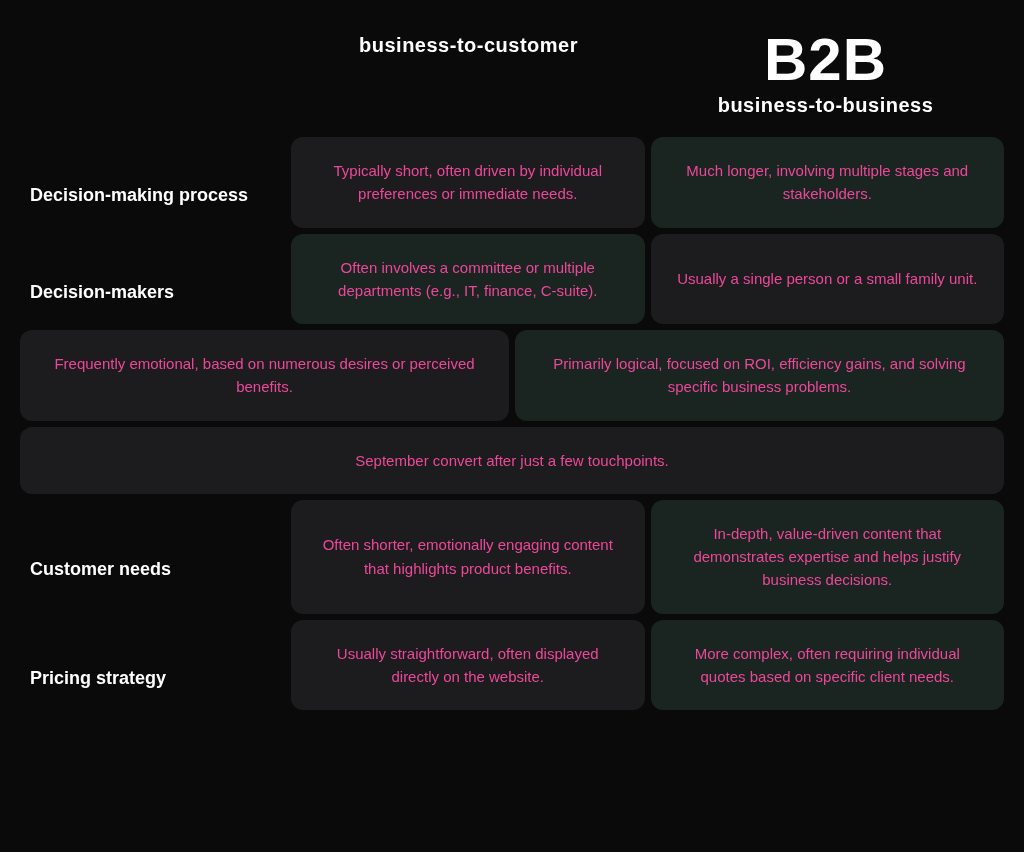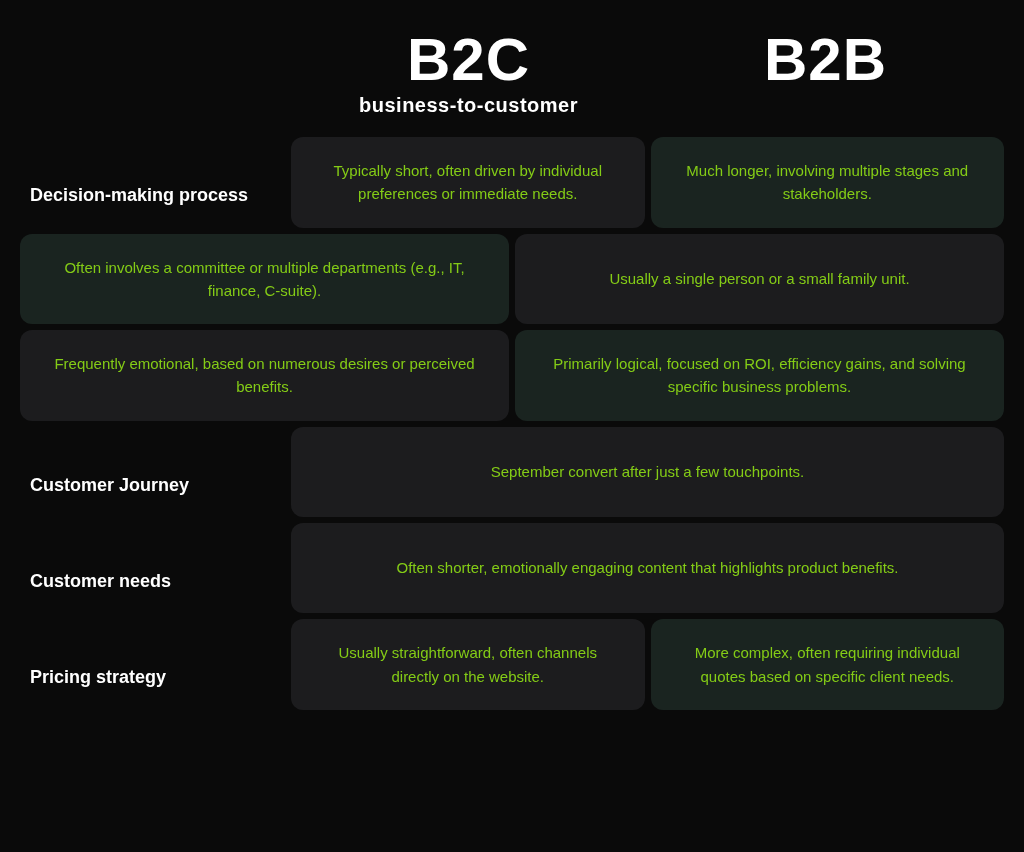--- a/index.html
+++ b/index.html
@@ -85,91 +85,94 @@
       background-color: #1c1c1e;
       border-radius: 12px;
       padding: 22px 24px;
       display: flex;
       align-items: center;
       justify-content: center;
     }
 
     .cell-text {
       font-size: 15px;
-      color: #84cc16;
+      color: #ec4899;
       text-align: center;
       line-height: 1.55;
       font-weight: 400;
     }
 
     .b2b-cell {
       background-color: #1a2420;
     }
   </style>
 </head>
 <body>
 
 <div class="header">
   <div class="column-header">
-    <div class="column-header-title">B2C</div>
     <div class="column-header-subtitle">business-to-customer</div>
   </div>
   <div class="column-header">
     <div class="column-header-title">B2B</div>
+    <div class="column-header-subtitle">business-to-business</div>
   </div>
 </div>
 
 <div class="table-body">
 <div class="table-row">
       <div class="row-label">
         <span class="row-label-text">Decision-making process</span>
       </div>
       <div class="cell">
         <span class="cell-text">Typically short, often driven by individual preferences or immediate needs.</span>
       </div>
       <div class="cell b2b-cell">
         <span class="cell-text">Much longer, involving multiple stages and stakeholders.</span>
       </div>
     </div>
     <div class="table-row">
+      <div class="row-label">
+        <span class="row-label-text">Decision-makers</span>
+      </div>
       <div class="cell b2b-cell">
         <span class="cell-text">Often involves a committee or multiple departments (e.g., IT, finance, C-suite).</span>
       </div>
       <div class="cell">
         <span class="cell-text">Usually a single person or a small family unit.</span>
       </div>
     </div>
     <div class="table-row">
       <div class="cell">
         <span class="cell-text">Frequently emotional, based on numerous desires or perceived benefits.</span>
       </div>
       <div class="cell b2b-cell">
         <span class="cell-text">Primarily logical, focused on ROI, efficiency gains, and solving specific business problems.</span>
       </div>
     </div>
     <div class="table-row">
-      <div class="row-label">
-        <span class="row-label-text">Customer Journey</span>
-      </div>
       <div class="cell">
         <span class="cell-text">September convert after just a few touchpoints.</span>
       </div>
     </div>
     <div class="table-row">
       <div class="row-label">
         <span class="row-label-text">Customer needs</span>
       </div>
       <div class="cell">
         <span class="cell-text">Often shorter, emotionally engaging content that highlights product benefits.</span>
       </div>
+      <div class="cell b2b-cell">
+        <span class="cell-text">In-depth, value-driven content that demonstrates expertise and helps justify business decisions.</span>
+      </div>
     </div>
     <div class="table-row">
       <div class="row-label">
         <span class="row-label-text">Pricing strategy</span>
       </div>
       <div class="cell">
-        <span class="cell-text">Usually straightforward, often channels directly on the website.</span>
+        <span class="cell-text">Usually straightforward, often displayed directly on the website.</span>
       </div>
       <div class="cell b2b-cell">
         <span class="cell-text">More complex, often requiring individual quotes based on specific client needs.</span>
       </div>
     </div>
   </div>
 
 </body></html>

